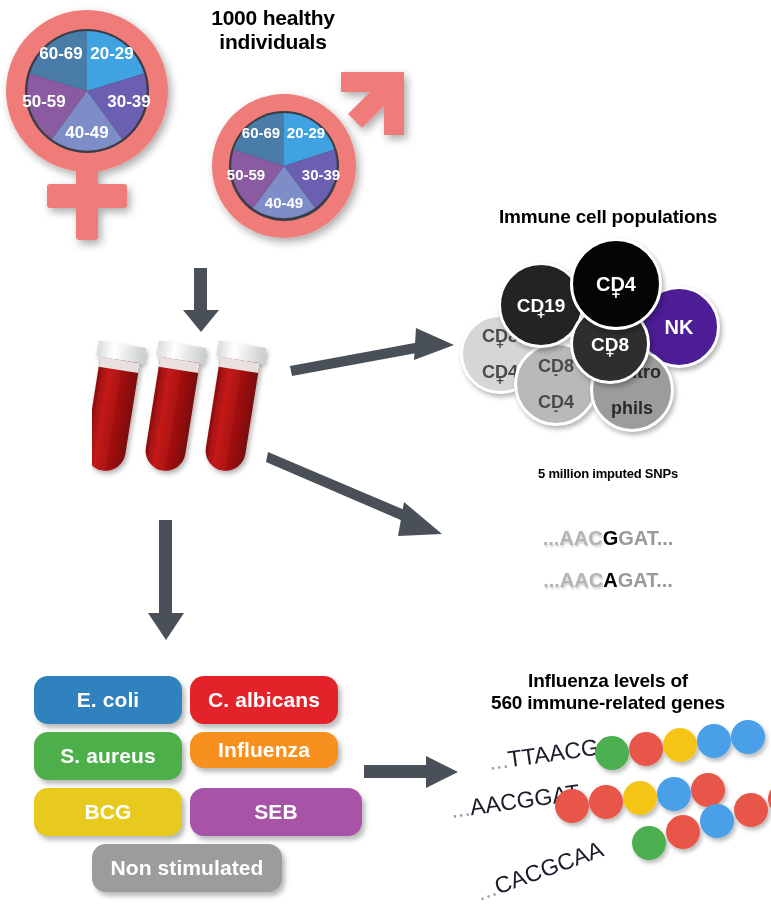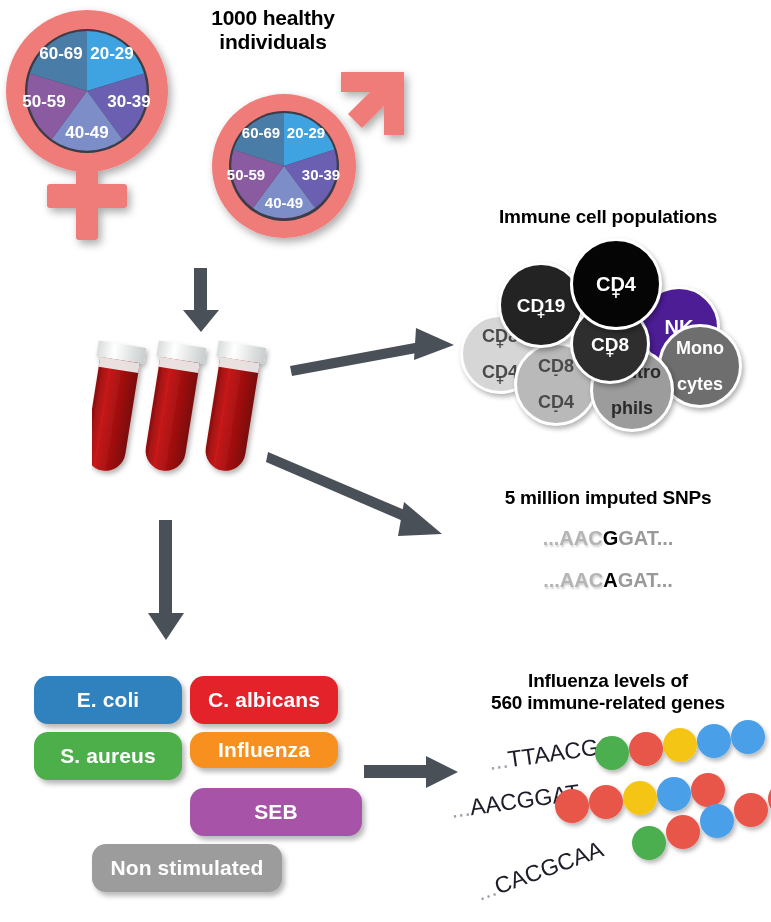--- a/index.html
+++ b/index.html
@@ -9,21 +9,21 @@
   .stage{position:absolute;left:0;top:0;width:771px;height:922px;}
   .abs{position:absolute;}
 
   
   .heading{
     font-weight:bold;color:#000;text-align:center;line-height:1.16;
     letter-spacing:-0.2px;
   }
   #title-1000{left:168px;top:6px;width:210px;font-size:21px;}
   #title-immune{left:452px;top:206px;width:312px;font-size:19px;}
-  #title-snps{left:452px;top:487px;width:312px;font-size:19px;}
+  #title-snps{left:452px;top:466px;width:312px;font-size:13px;}
   #title-expr{left:452px;top:670px;width:312px;font-size:19px;}
 
   
   .sym{position:absolute;}
   .sym svg{display:block;overflow:visible;}
   .pie-label{
     fill:#ffffff;font-family:"Liberation Sans","DejaVu Sans",sans-serif;
     font-weight:bold;text-anchor:middle;dominant-baseline:middle;
     paint-order:stroke;
   }
@@ -262,26 +262,20 @@
       </span>
     </div>
 
     <div class="cell" style="left:138px;top:110px;width:84px;height:84px;background:#9C9C9C;color:#2A2A2A;font-size:18px;z-index:6;">
       <span>
         <span>Neutro</span><br>
         <span>phils</span>
       </span>
     </div>
 
-    <div class="cell" style="left:206px;top:86px;width:84px;height:84px;background:#6E6E6E;color:#ffffff;font-size:18px;z-index:5;">
-      <span>
-        <span>Mono</span><br>
-        <span>cytes</span>
-      </span>
-    </div>
   </div>
 
   <div class="abs heading" id="title-snps">5 million imputed SNPs</div>
 
   <div class="abs" id="snp-block">
     <div class="snp-row" style="top:0px;">
       <span class="snp-dim">...AAC</span><span class="snp-hi">G</span><span class="snp-mid">GAT...</span>
     </div>
     <div class="snp-row" style="top:42px;">
       <span class="snp-dim">...AAC</span><span class="snp-hi">A</span><span class="snp-mid">GAT...</span>
@@ -293,20 +287,23 @@
       <span>E. coli</span>
     </div>
     <div class="stim" style="left:156px;top:0px;width:148px;height:48px;background:#E42229;">
       <span>C. albicans</span>
     </div>
     <div class="stim" style="left:0px;top:56px;width:148px;height:48px;background:#4CAF4A;">
       <span>S. aureus</span>
     </div>
     <div class="stim" style="left:156px;top:56px;width:148px;height:36px;background:#F7901E;">
       <span>Influenza</span>
+    </div>
+    <div class="stim" style="left:0px;top:112px;width:148px;height:48px;background:#E8C91E;">
+      <span>BCG</span>
     </div>
     <div class="stim" style="left:156px;top:112px;width:172px;height:48px;background:#A653A8;">
       <span>SEB</span>
     </div>
     <div class="stim" style="left:58px;top:168px;width:190px;height:48px;background:#9C9C9C;">
       <span>Non stimulated</span>
     </div>
   </div>
 
   <div class="abs heading" id="title-expr">

